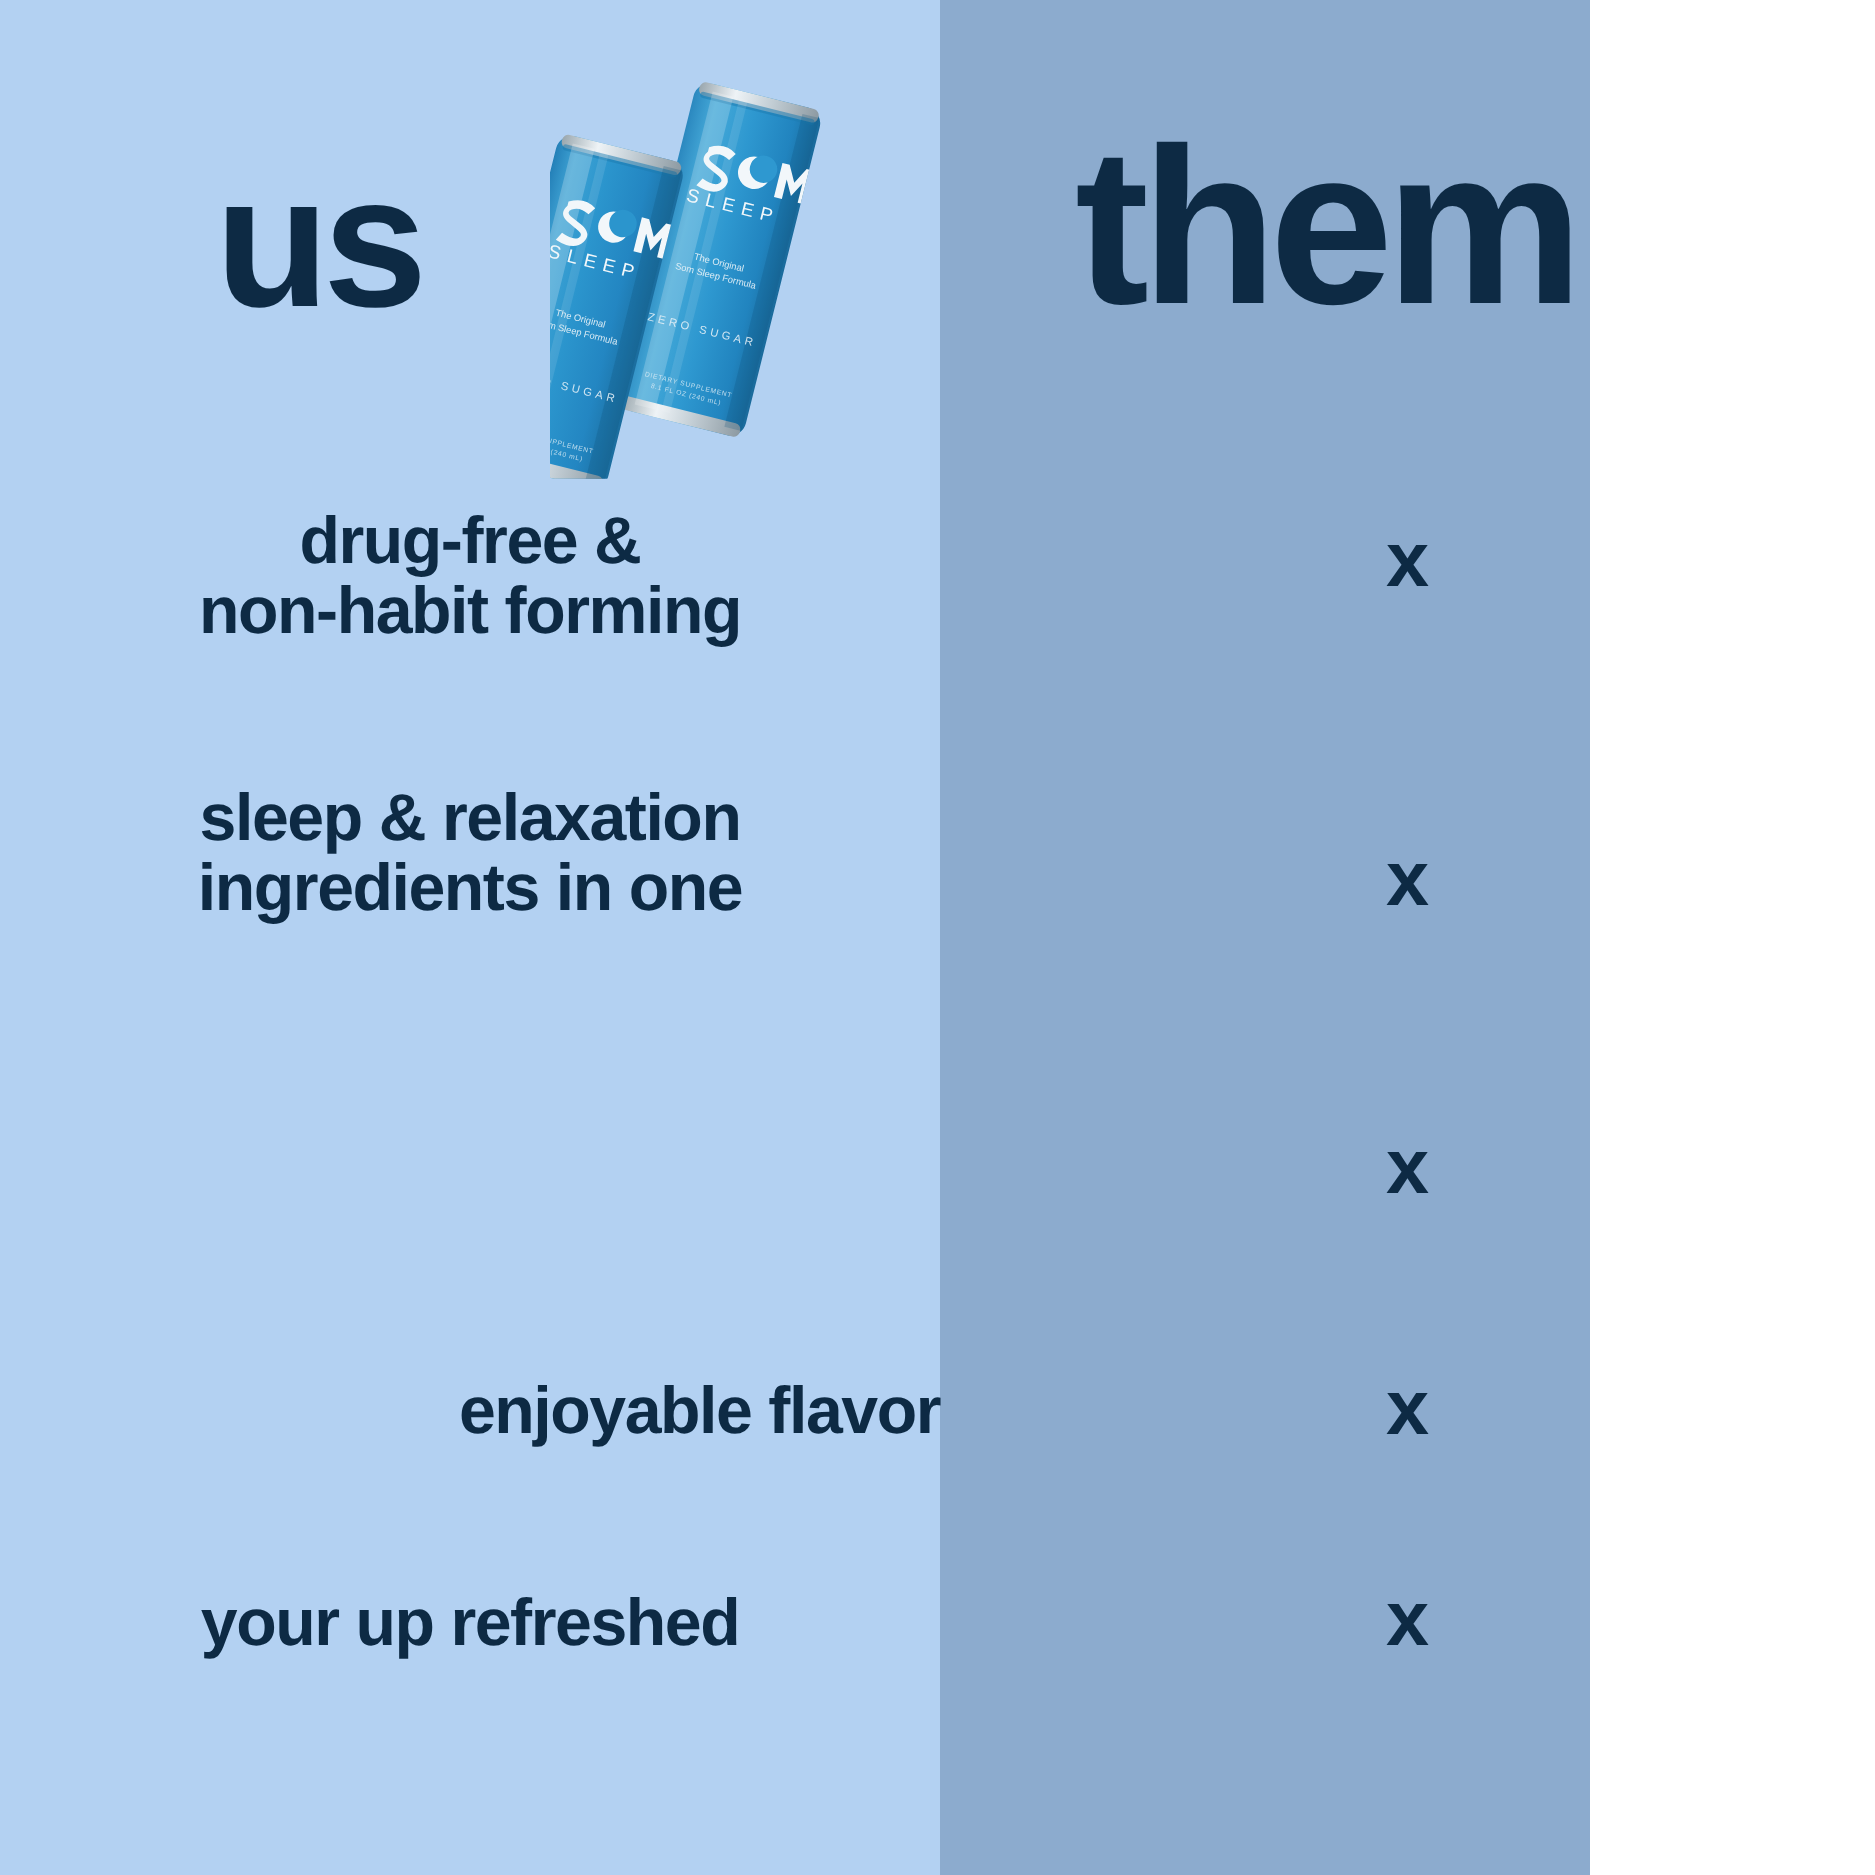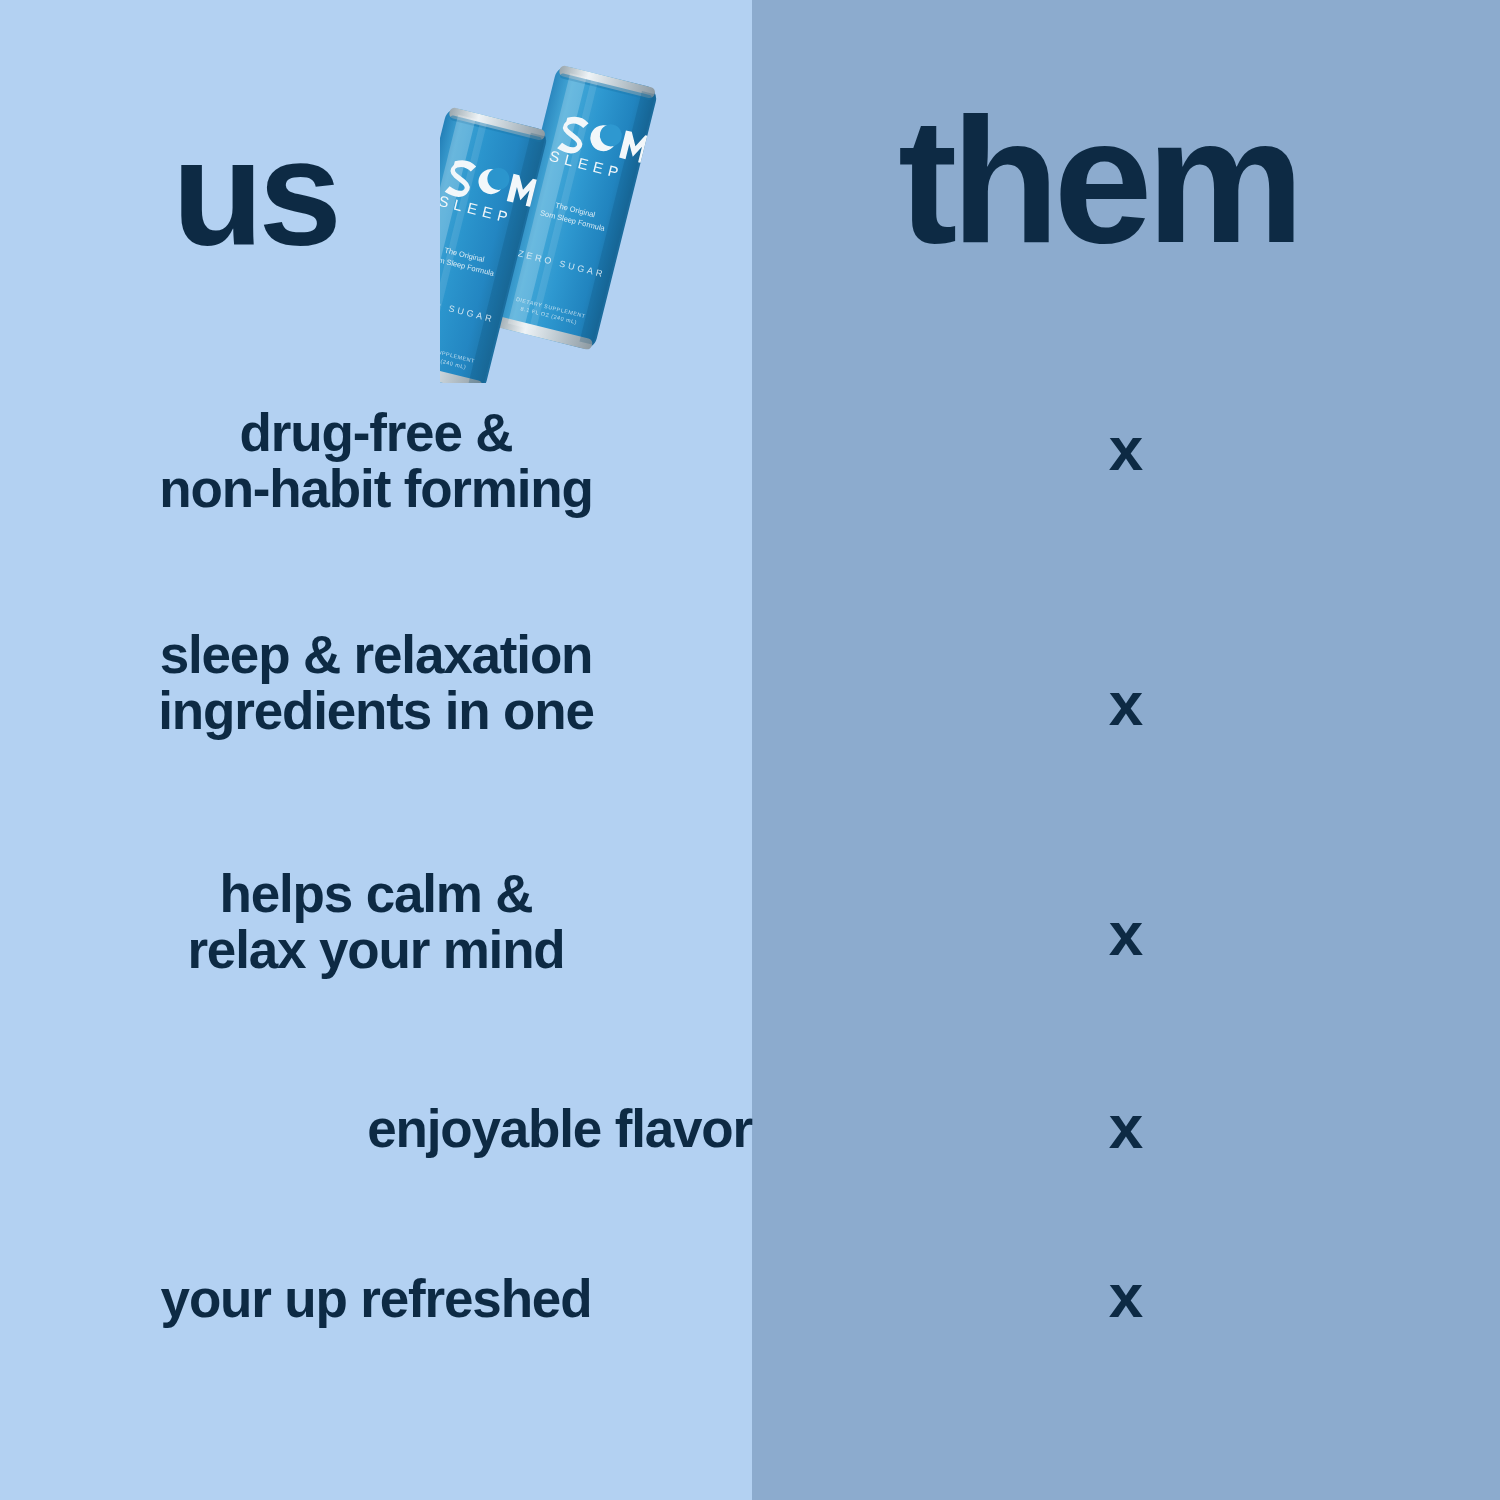--- a/index.html
+++ b/index.html
@@ -2,21 +2,21 @@
 <html><head>
 <meta charset="utf-8">
 <style>
   html, body {
     margin: 0;
     padding: 0;
     background: #ffffff;
   }
   #canvas {
     position: relative;
-    width: 1500px;
+    width: 1272px;
     height: 1500px;
     overflow: hidden;
     font-family: "Liberation Sans", sans-serif;
     -webkit-font-smoothing: antialiased;
   }
 
   
   .panel {
     position: absolute;
     top: 0;
@@ -33,21 +33,21 @@
     letter-spacing: -0.035em;
     line-height: 1;
     white-space: nowrap;
   }
   #heading-us {
     left: 172px;
     top: 118px;
     font-size: 150px;
   }
   #heading-them {
-    left: 898px;
+    left: 860px;
     top: 92px;
     font-size: 178px;
   }
 
   
   #product-image {
     position: absolute;
     left: 440px;
     top: 58px;
     width: 232px;
@@ -214,24 +214,20 @@
   </div>
 
   <div class="feature-row" id="feature-0">
     <span class="ln">drug-free &amp;</span>
     <span class="ln">non-habit forming</span>
   </div>
   <div class="feature-row" id="feature-1">
     <span class="ln">sleep &amp; relaxation</span>
     <span class="ln">ingredients in one</span>
   </div>
-  <div class="feature-row" id="feature-2">
-    <span class="ln">helps calm &amp;</span>
-    <span class="ln">relax your mind</span>
-  </div>
   <div class="feature-row" id="feature-3">
     <span class="ln">enjoyable flavor</span>
   </div>
   <div class="feature-row" id="feature-4">
     <span class="ln">your up refreshed</span>
   </div>
 
   <div class="x-mark" id="x-0">x</div>
   <div class="x-mark" id="x-1">x</div>
   <div class="x-mark" id="x-2">x</div>

